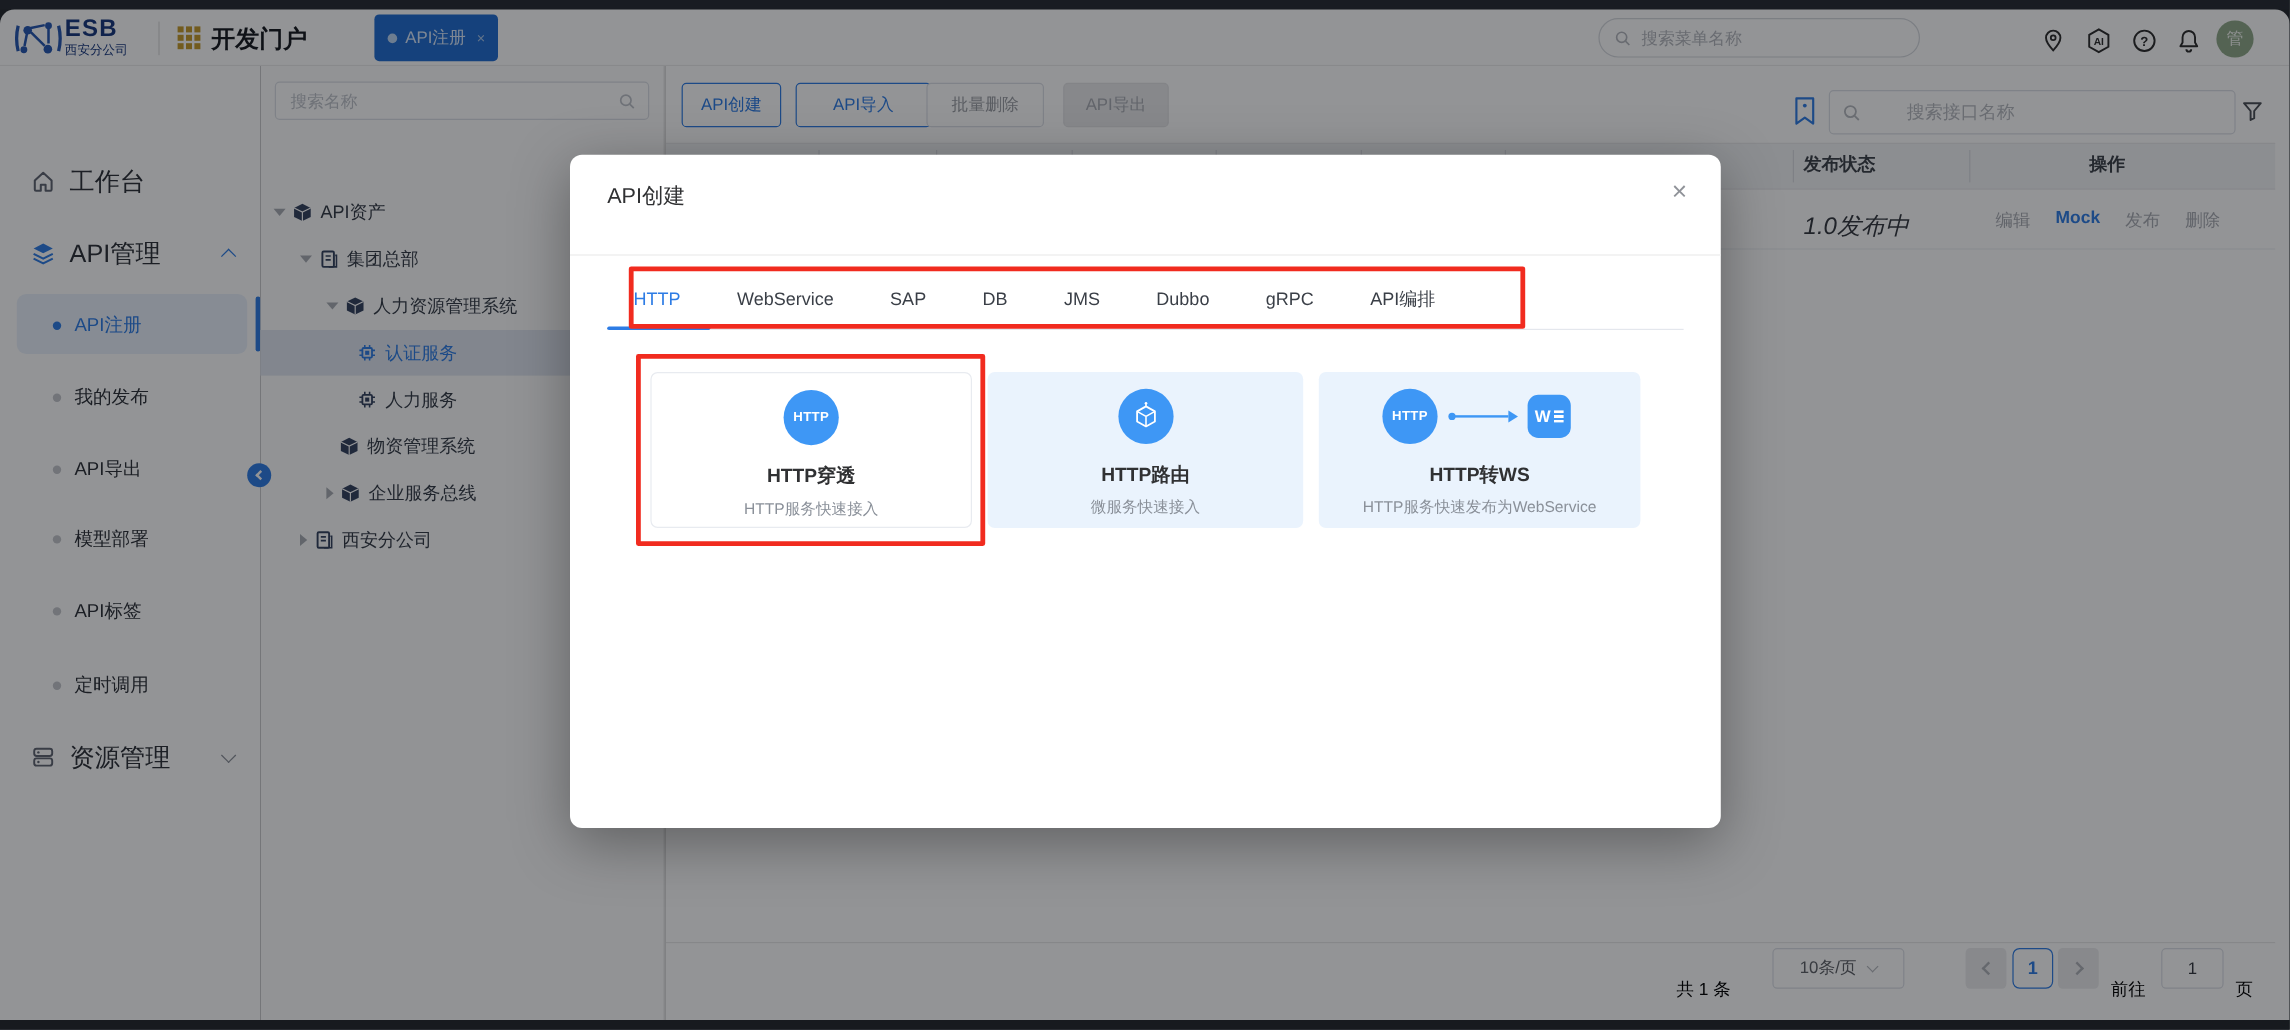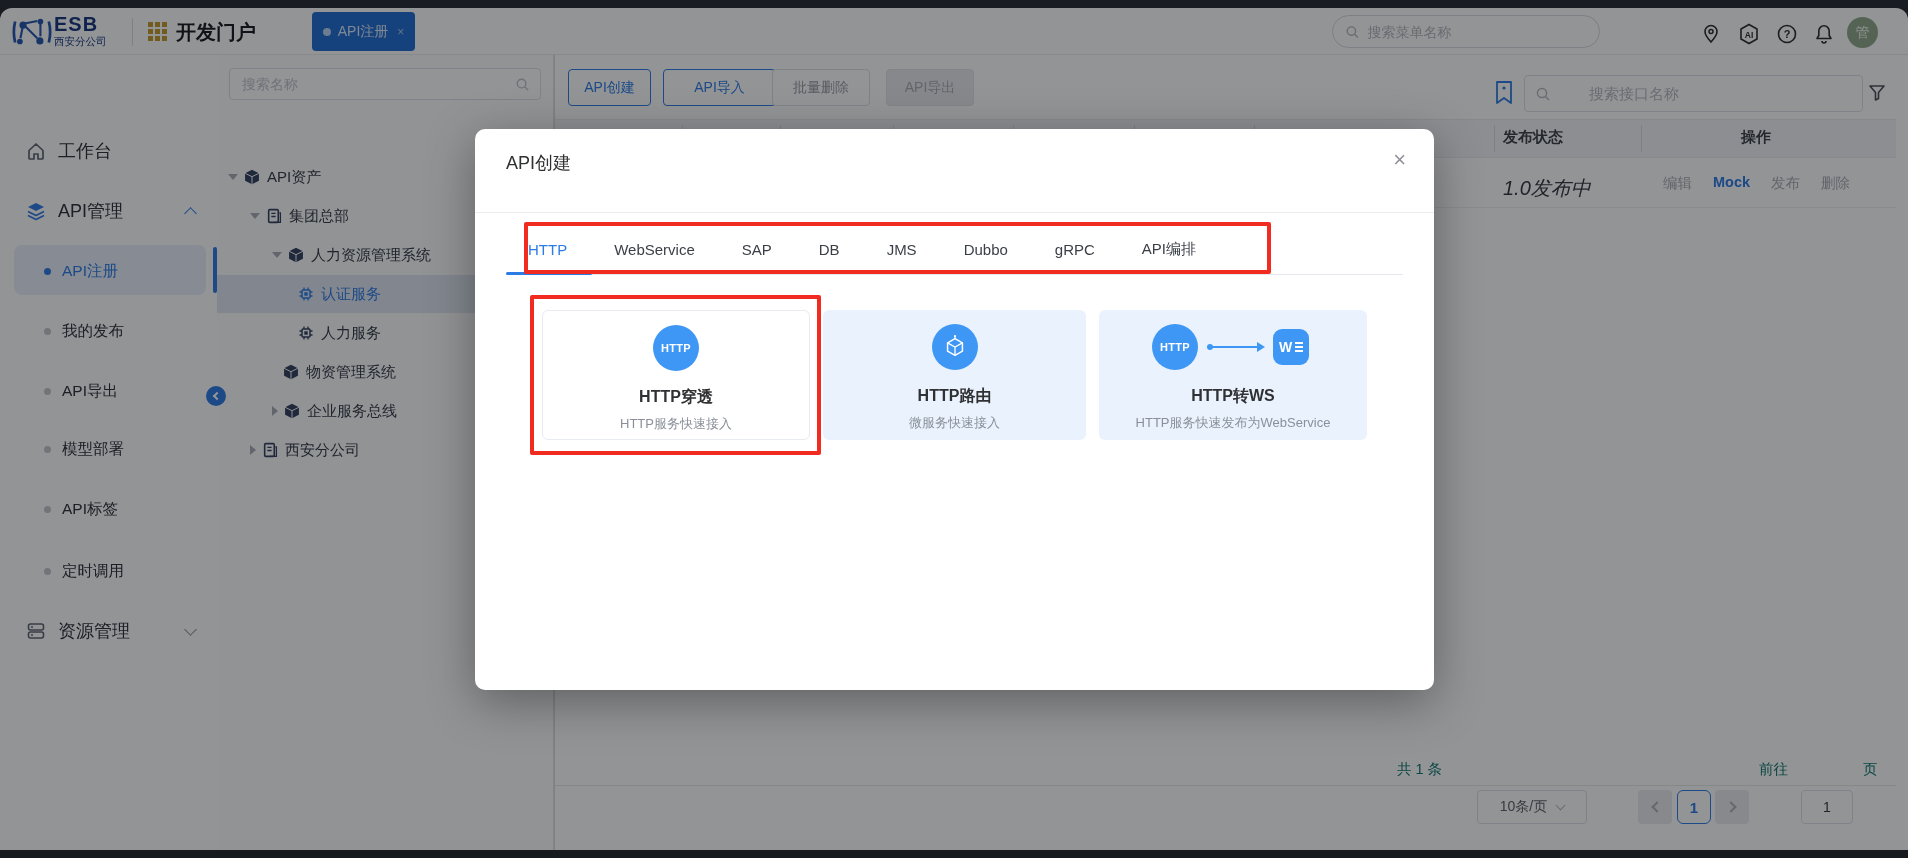--- a/index.html
+++ b/index.html
@@ -25,21 +25,21 @@
   #menu-search{left:1332px;top:7px;width:268px;height:33px;border:1px solid #d6d9de;border-radius:17px;display:flex;align-items:center;padding:0 12px;gap:6px;background:#fff;}
   #menu-search input{border:none;outline:none;width:100%;font-size:14px;color:#333;background:transparent;}
   #menu-search input::placeholder{color:#b4b7bd;}
   .hicon{top:15px;width:22px;height:22px;}
   #avatar{left:1847px;top:9px;width:31px;height:31px;border-radius:50%;background:#8fa888;color:#f2f5f0;display:flex;align-items:center;justify-content:center;font-size:14px;}
 
   
   #sidebar{left:0;top:55px;width:217px;height:795px;background:#ffffff;}
   .side-item{left:0;width:217px;height:26px;display:flex;align-items:center;}
   .side-item .ic{margin-left:26px;width:20px;height:20px;}
-  .side-item .lb{margin-left:12px;font-size:18px;color:#2b2f36;}
+  .side-item .lb{margin-left:12px;font-size:21px;color:#2b2f36;}
   .sub-dot{margin-left:44px;width:7px;height:7px;border-radius:50%;background:#c4c6cb;}
   .sub-lb{margin-left:11px;font-size:15.5px;color:#2b2f36;}
   #active-pill{left:14px;top:190px;width:192px;height:50px;background:#e9f1fc;border-radius:8px;}
   #active-bar{left:213px;top:192px;width:4px;height:46px;background:#2d7ce5;border-radius:2px;}
   .chev{width:9px;height:9px;border-right:1.8px solid #8a8f98;border-bottom:1.8px solid #8a8f98;display:inline-block;}
   .chev-up{transform:rotate(-135deg);margin-top:4px;}
   .chev-down{transform:rotate(45deg);margin-top:-4px;}
   .side-chev{position:absolute;right:22px;}
 
   
@@ -68,21 +68,21 @@
   #iface-search input::placeholder{color:#b6b9bf;}
   #thead{left:0;top:64px;width:1341px;height:39px;background:#f3f4f6;border-top:1px solid #e9e9eb;border-bottom:1px solid #e9e9eb;}
   .th-sep{top:70px;width:1px;height:27px;background:#d9dce1;}
   .th-lb{top:73px;font-size:15px;color:#3a3f47;font-weight:bold;}
   #trow1{left:0;top:103px;width:1341px;height:50px;border-bottom:1px solid #eef0f3;}
   #row-status{left:948px;top:120px;font-size:20px;color:#33373e;font-style:italic;}
   #row-actions{left:1108px;top:119px;display:flex;gap:21px;font-size:14.5px;}
   #row-actions .lnk-dis{color:#a8abb2;}
   #row-actions .lnk-en{color:#2d7ce5;font-weight:bold;}
   #pg-divider{left:0;top:730px;width:1341px;height:1px;background:#e8e8e8;}
-  .pg-txt{top:705px;font-size:14.5px;color:#0f766e;}
+  .pg-txt{top:760px;font-size:14.5px;color:#000000;}
   #pg-size{left:922px;top:735px;width:110px;height:34px;border:1px solid #dcdfe6;border-radius:4px;background:#fff;display:flex;align-items:center;justify-content:center;gap:10px;font-size:14px;color:#5d6066;}
   .pg-btn{top:735px;width:34px;height:34px;border-radius:4px;background:#ececee;display:flex;align-items:center;justify-content:center;}
   .pg-chev{width:8px;height:8px;border-left:2px solid #aeb1b7;border-bottom:2px solid #aeb1b7;}
   .pg-chev.l{transform:rotate(45deg);margin-left:3px;}
   .pg-chev.r{transform:rotate(-135deg);margin-right:3px;}
   #pg-current{left:1122px;top:735px;width:34px;height:34px;border:1.5px solid #2d7ce5;border-radius:6px;background:#fff;color:#2d7ce5;font-weight:bold;font-size:15px;display:flex;align-items:center;justify-content:center;}
   #pg-goto-input{left:1246px;top:735px;width:52px;height:34px;border:1px solid #dcdfe6;border-radius:4px;text-align:center;font-size:14px;color:#33373e;outline:none;}
 
   
   #overlay{left:0;top:0;width:1908px;height:858px;background:rgba(10,12,16,0.44);z-index:40;}

